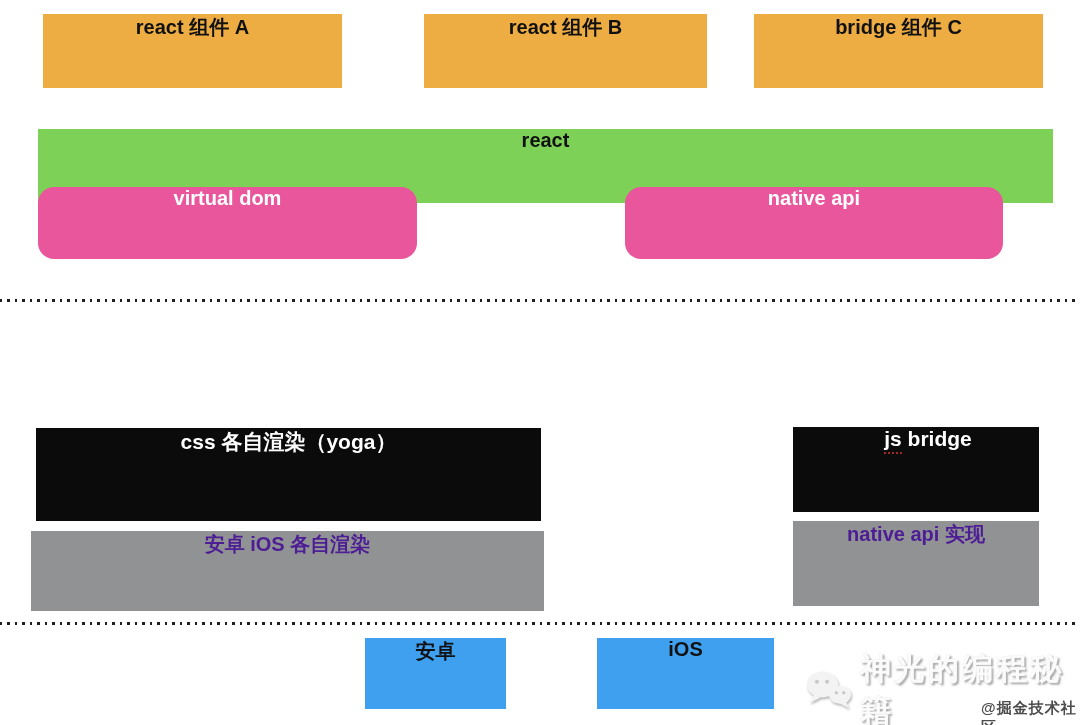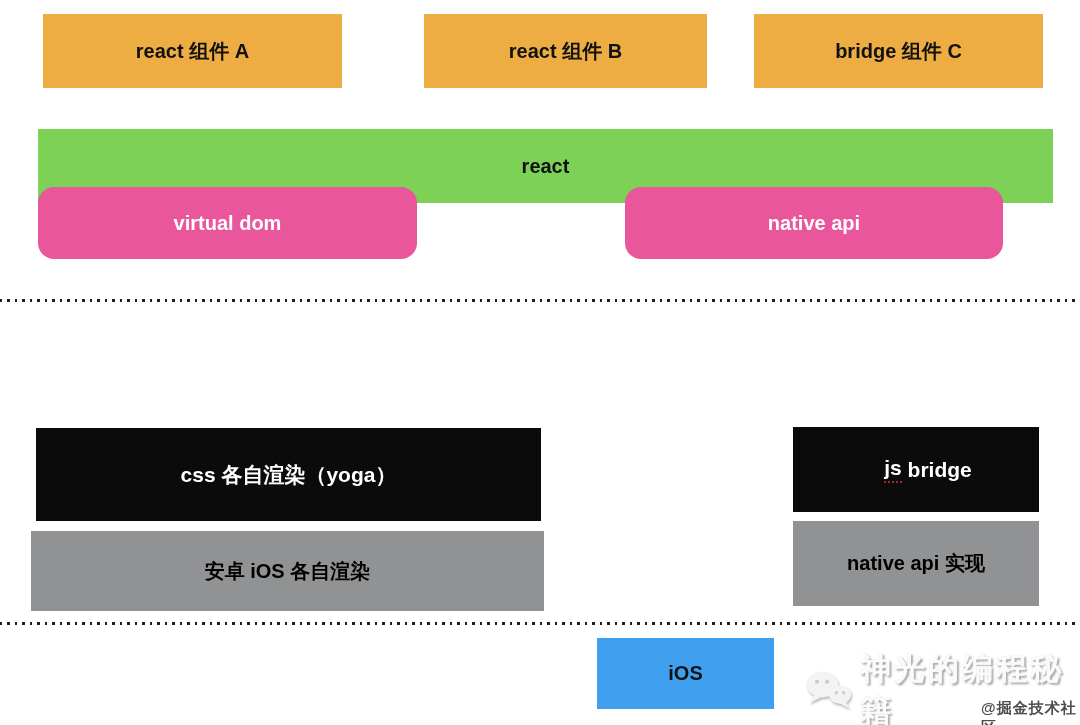--- a/index.html
+++ b/index.html
@@ -5,29 +5,29 @@
   html,body{margin:0;padding:0;background:#ffffff;}
   .canvas{
     position:relative;
     width:1080px;height:725px;
     background:#ffffff;
     font-family:"Liberation Sans","DejaVu Sans",sans-serif;
     overflow:hidden;
   }
   .box{
     position:absolute;
-    display:flex;align-items:center;justify-content:center;
+    display:flex;align-items:flex-start;justify-content:center;
     font-weight:bold;font-size:20px;color:#111;
     text-align:center;
   }
   .orange{background:var(--orange,#EDAD42);}
   .green{background:var(--green,#7ED157);margin-top:23px;}
   .pink{background:var(--pink,#E9569C);color:#ffffff;border-radius:16px;}
   .black{background:var(--black,#0B0B0B);color:#ffffff;font-size:21px;}
-  .gray{background:var(--gray,#919293);color:#000000;}
+  .gray{background:var(--gray,#919293);color:#4c1d95;}
   .blue{background:var(--blue,#3EA0EF);}
   .dotline{
     position:absolute;height:3px;width:1080px;left:0;
     background-image:repeating-linear-gradient(to right,var(--dot,#1F1F1F) 0 2.5px,transparent 2.5px 7.5px);
   }
   .sq{border-bottom:2px dotted rgba(190,45,45,.85);padding-bottom:1px;margin-left:24px;}
   .pre{white-space:pre;}
   
   .wm{
     position:absolute;left:804px;top:648px;
@@ -84,20 +84,23 @@
 
   <div class="box gray" style="left:31px;top:531px;width:513px;height:80px">
     <span>安卓 iOS 各自渲染</span>
   </div>
   <div class="box gray" style="left:793px;top:521px;width:246px;height:85px">
     <span>native api 实现</span>
   </div>
 
   <div class="dotline" style="top:622px"></div>
 
+  <div class="box blue" style="left:365px;top:638px;width:141px;height:71px">
+    <span>安卓</span>
+  </div>
   <div class="box blue" style="left:597px;top:638px;width:177px;height:71px">
     <span>iOS</span>
   </div>
 
   <div class="wm">
     <svg class="wm-logo" width="52" height="46" viewBox="0 0 52 46">
       <ellipse cx="20" cy="17" rx="17" ry="14" fill="#f3f3f3"></ellipse>
       <path d="M11 28 L6 37 L18 31 Z" fill="#f3f3f3"></path>
       <circle cx="14" cy="14" r="2.2" fill="#c9c9c9"></circle>
       <circle cx="25" cy="14" r="2.2" fill="#c9c9c9"></circle>

